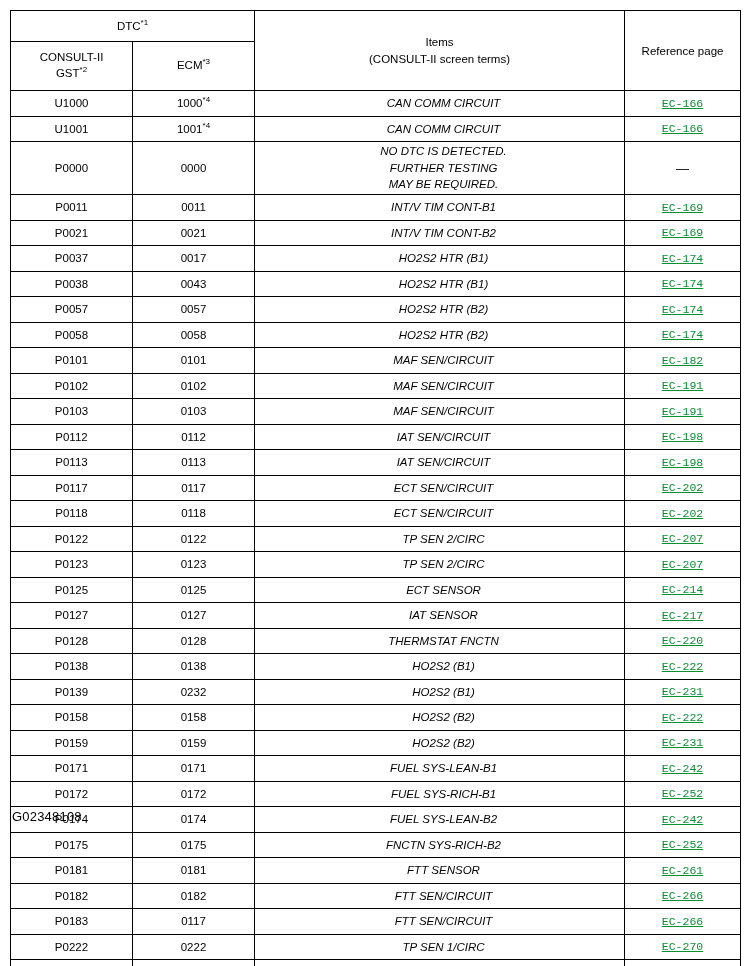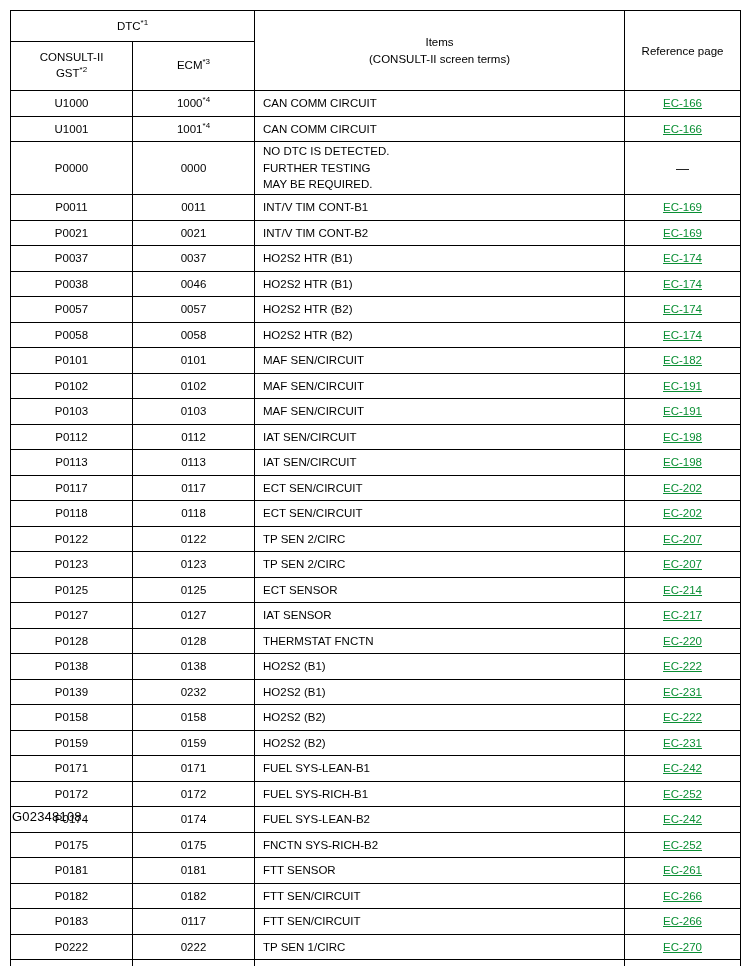--- a/index.html
+++ b/index.html
@@ -70,33 +70,35 @@
     vertical-align: super;
     line-height: 0;
   }
   td.code {
     text-align: center;
     height: 22.5px;
     padding: 1px 0;
     font-size: 11.5px;
   }
   td.item {
-    text-align: left;
+    text-align: center;
     padding: 1px 0 1px 8px;
     font-size: 11.5px;
+    font-style: italic;
   }
   td.ref {
     text-align: center;
     padding: 1px 0;
     font-size: 11.5px;
   }
   .link {
     color: #0a8f34;
     text-decoration: underline;
     cursor: pointer;
+    font-family: Liberation Mono, monospace;
   }
   .dash {
     font-size: 13px;
   }
   .bold {
     font-weight: bold;
   }
   .multi {
     line-height: 1.45;
     padding-top: 4px;
@@ -169,27 +171,27 @@
           <td class="ref"><span class="link">EC-169</span></td>
         </tr>
         <tr>
           <td class="code">P0021</td>
           <td class="code"><span>0021</span></td>
           <td class="item">INT/V TIM CONT-B2</td>
           <td class="ref"><span class="link">EC-169</span></td>
         </tr>
         <tr>
           <td class="code">P0037</td>
-          <td class="code"><span>0037</span></td>
+          <td class="code"><span>0017</span></td>
           <td class="item">HO2S2 HTR (B1)</td>
           <td class="ref"><span class="link">EC-174</span></td>
         </tr>
         <tr>
           <td class="code">P0038</td>
-          <td class="code"><span>0046</span></td>
+          <td class="code"><span>0043</span></td>
           <td class="item">HO2S2 HTR (B1)</td>
           <td class="ref"><span class="link">EC-174</span></td>
         </tr>
         <tr>
           <td class="code">P0057</td>
           <td class="code"><span>0057</span></td>
           <td class="item">HO2S2 HTR (B2)</td>
           <td class="ref"><span class="link">EC-174</span></td>
         </tr>
         <tr>

